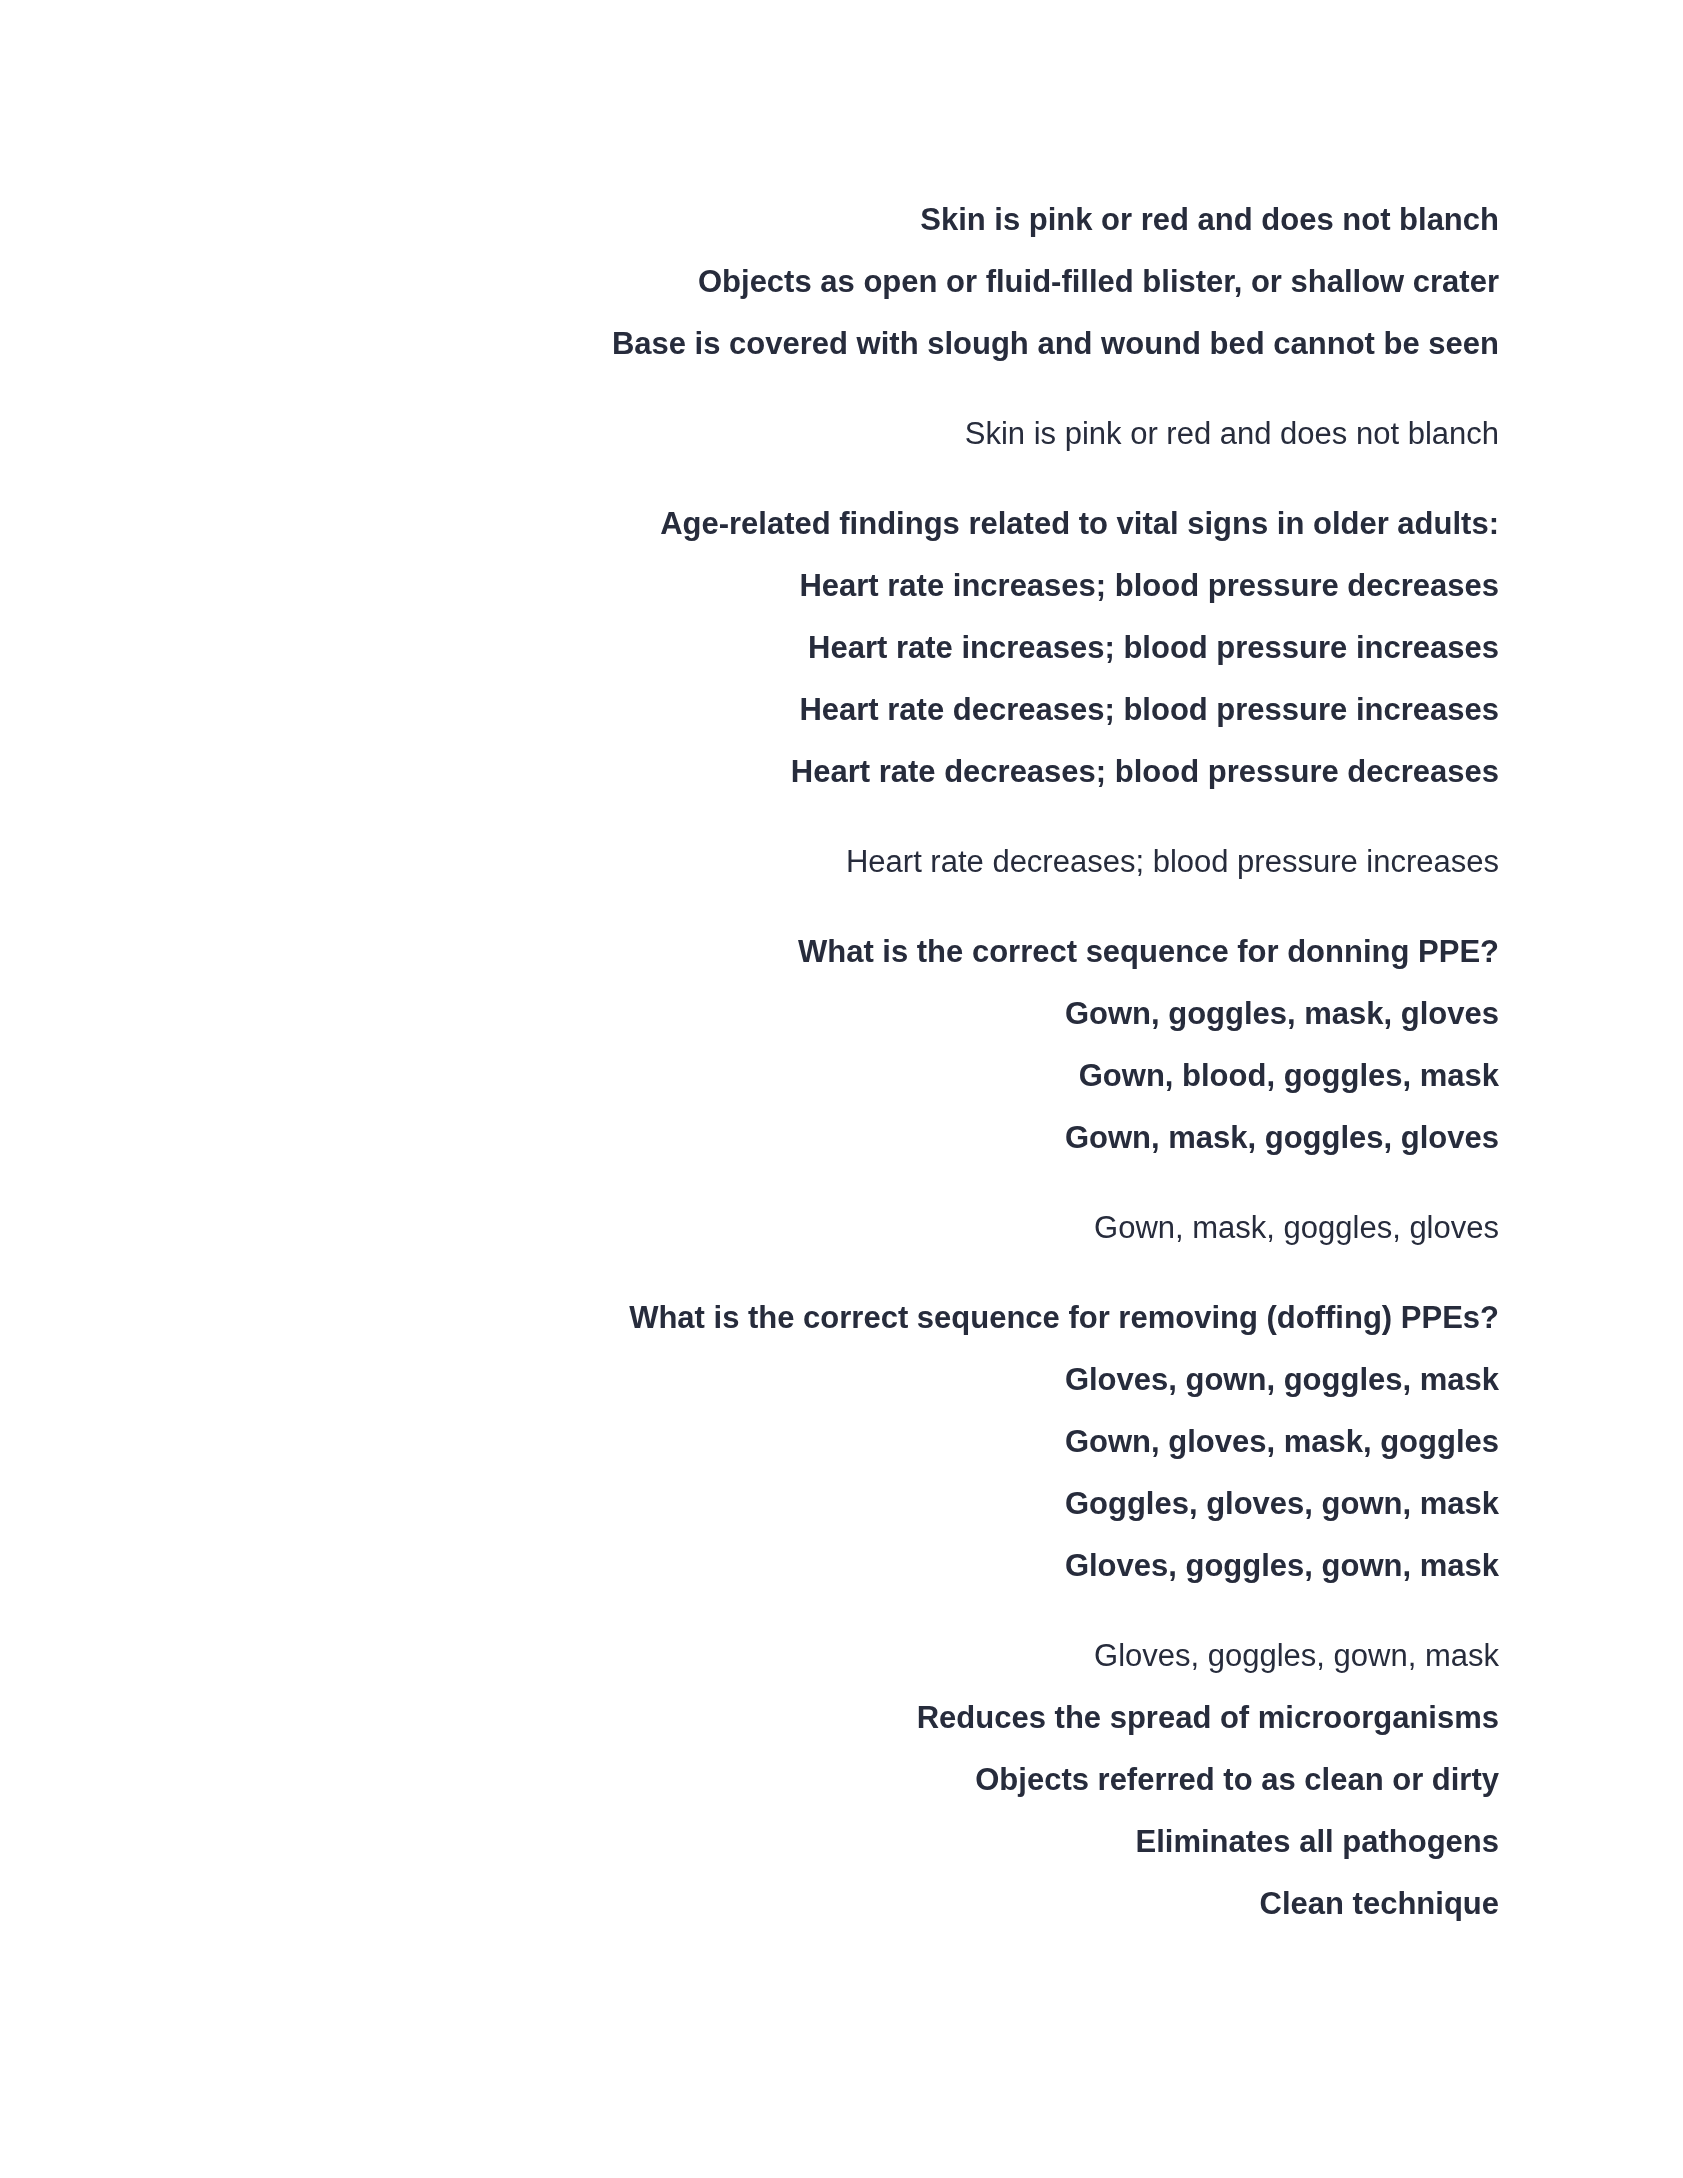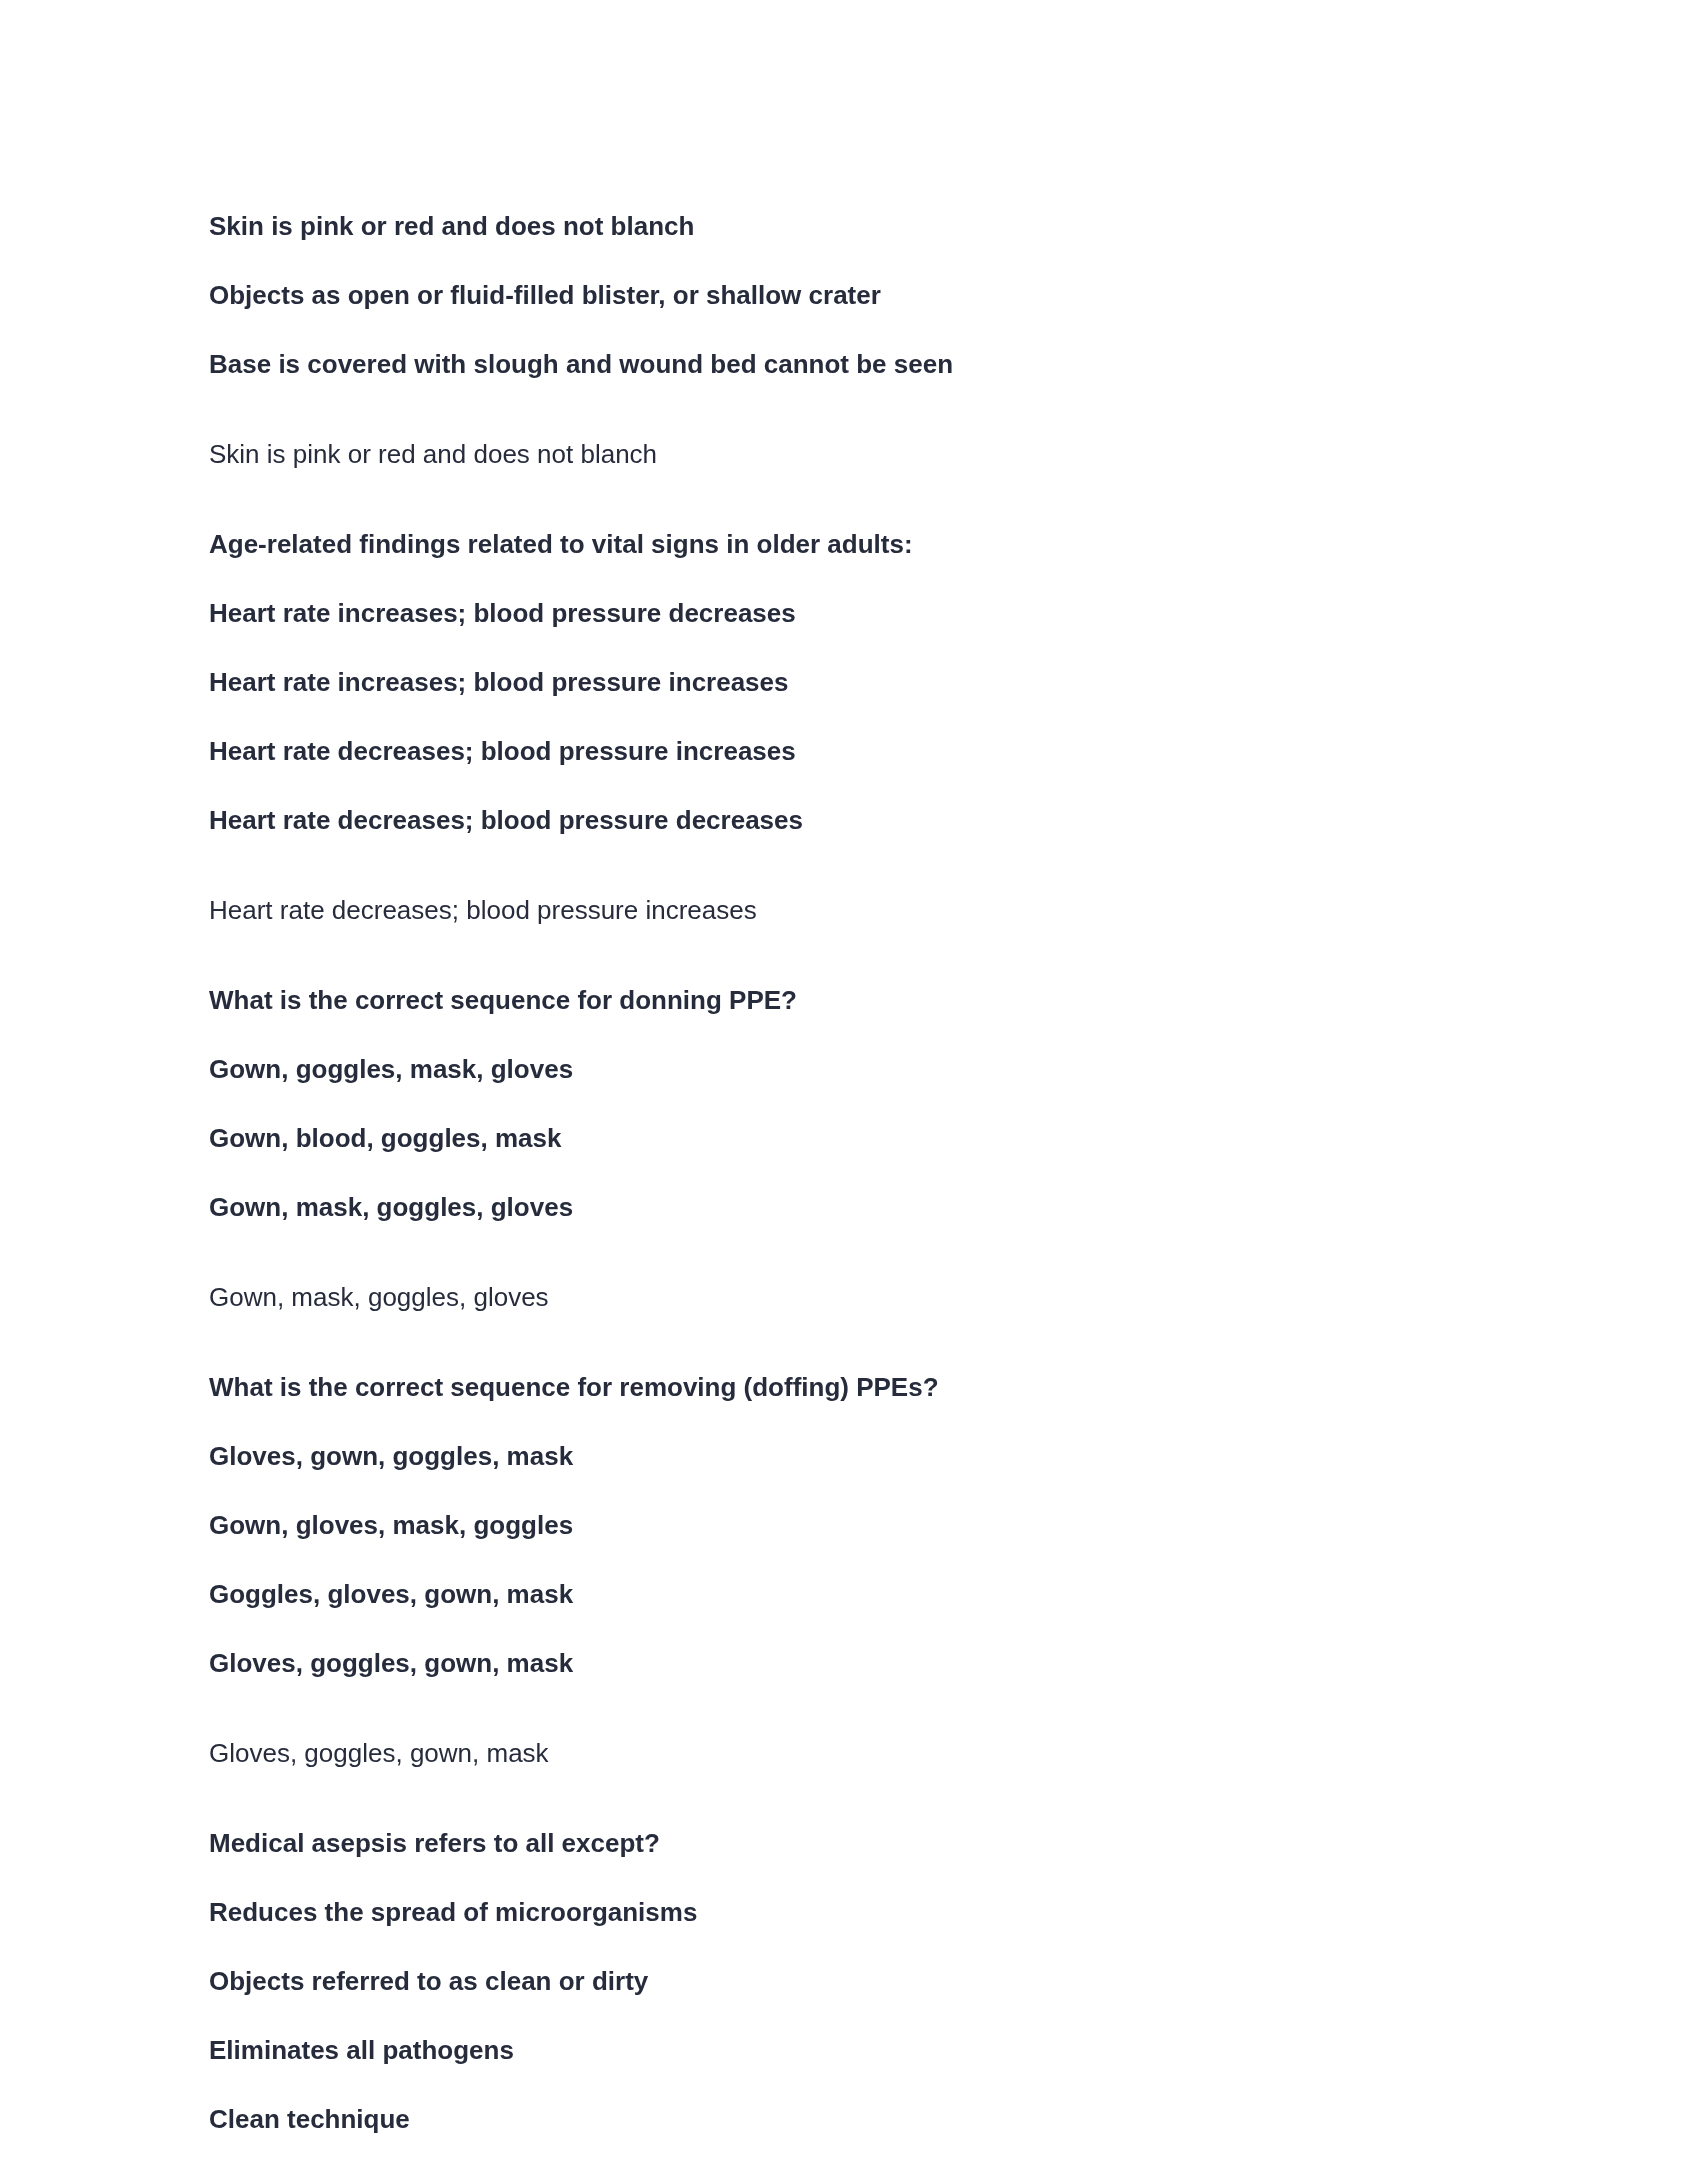--- a/index.html
+++ b/index.html
@@ -15,25 +15,26 @@
       font-family: "Liberation Sans", sans-serif;
       color: #272c3c;
     }
     .page {
       position: absolute;
       left: 197px;
       top: 186px;
       width: 1307px;
     }
     .line {
-      font-size: 26px;
+      font-size: 31px;
       line-height: 57px;
       height: 57px;
       white-space: nowrap;
-      margin: 12px;
+      margin: 5px;
+      text-align: right;
     }
     .bold { font-weight: bold; }
     .regular { font-weight: normal; }
     .gap-before { margin-top: 33px; }
   </style>
 </head>
 <body>
 
 <div class="page">
 
@@ -64,21 +65,20 @@
   <section>
     <p class="line bold gap-before">What is the correct sequence for removing (doffing) PPEs?</p>
     <p class="line bold">Gloves, gown, goggles, mask</p>
     <p class="line bold">Gown, gloves, mask, goggles</p>
     <p class="line bold">Goggles, gloves, gown, mask</p>
     <p class="line bold">Gloves, goggles, gown, mask</p>
     <p class="line regular gap-before">Gloves, goggles, gown, mask</p>
   </section>
 
   <section>
-    <p class="line bold gap-before">Medical asepsis refers to all except?</p>
     <p class="line bold">Reduces the spread of microorganisms</p>
     <p class="line bold">Objects referred to as clean or dirty</p>
     <p class="line bold">Eliminates all pathogens</p>
     <p class="line bold">Clean technique</p>
   </section>
 
 </div>
 
 
 </body></html>

